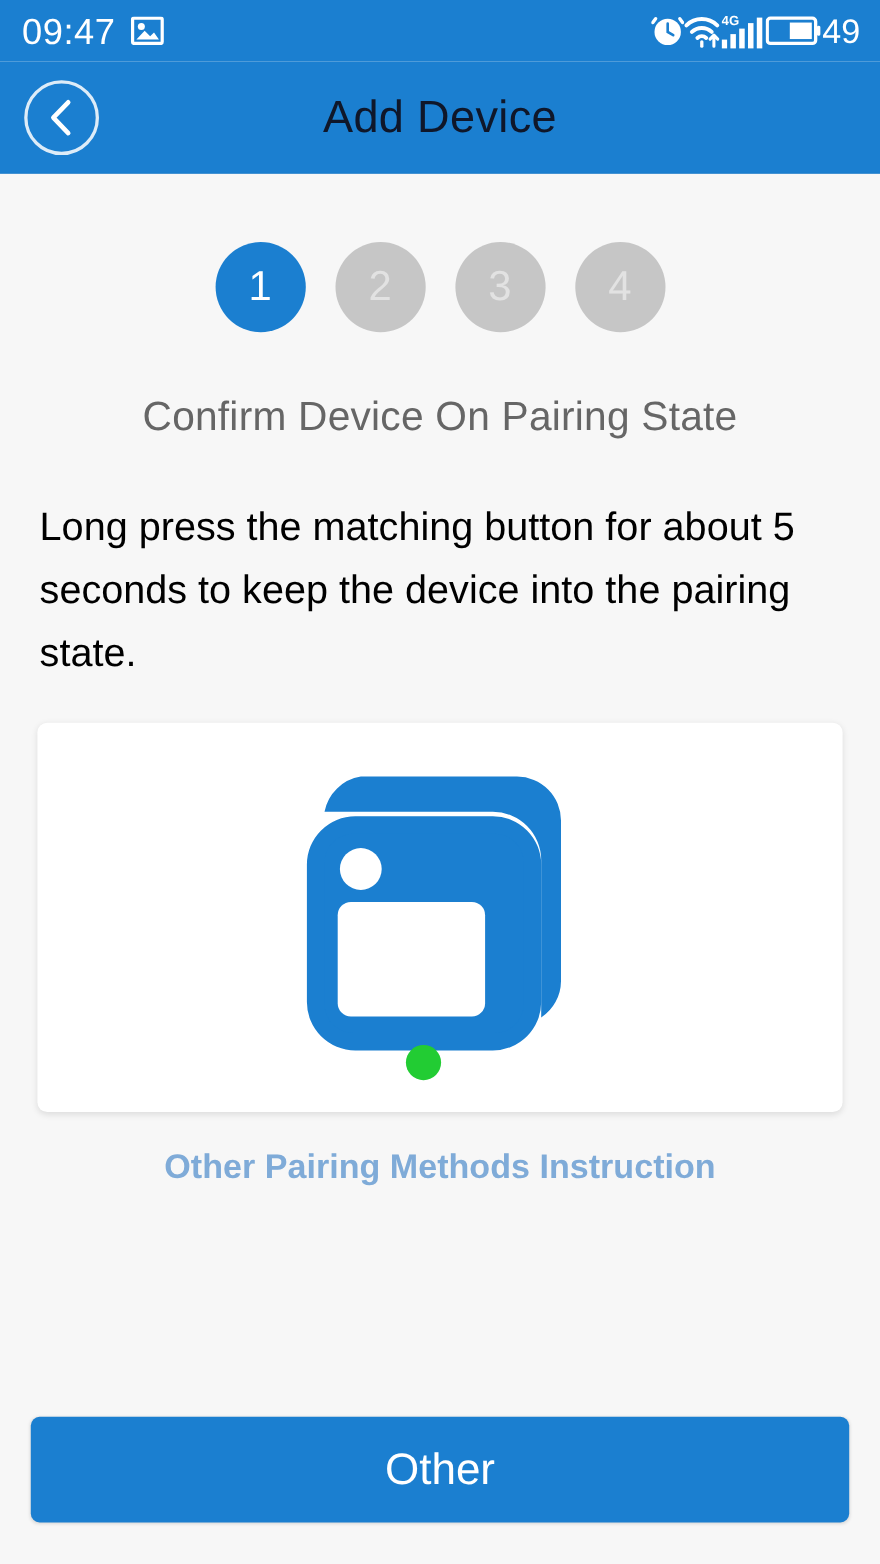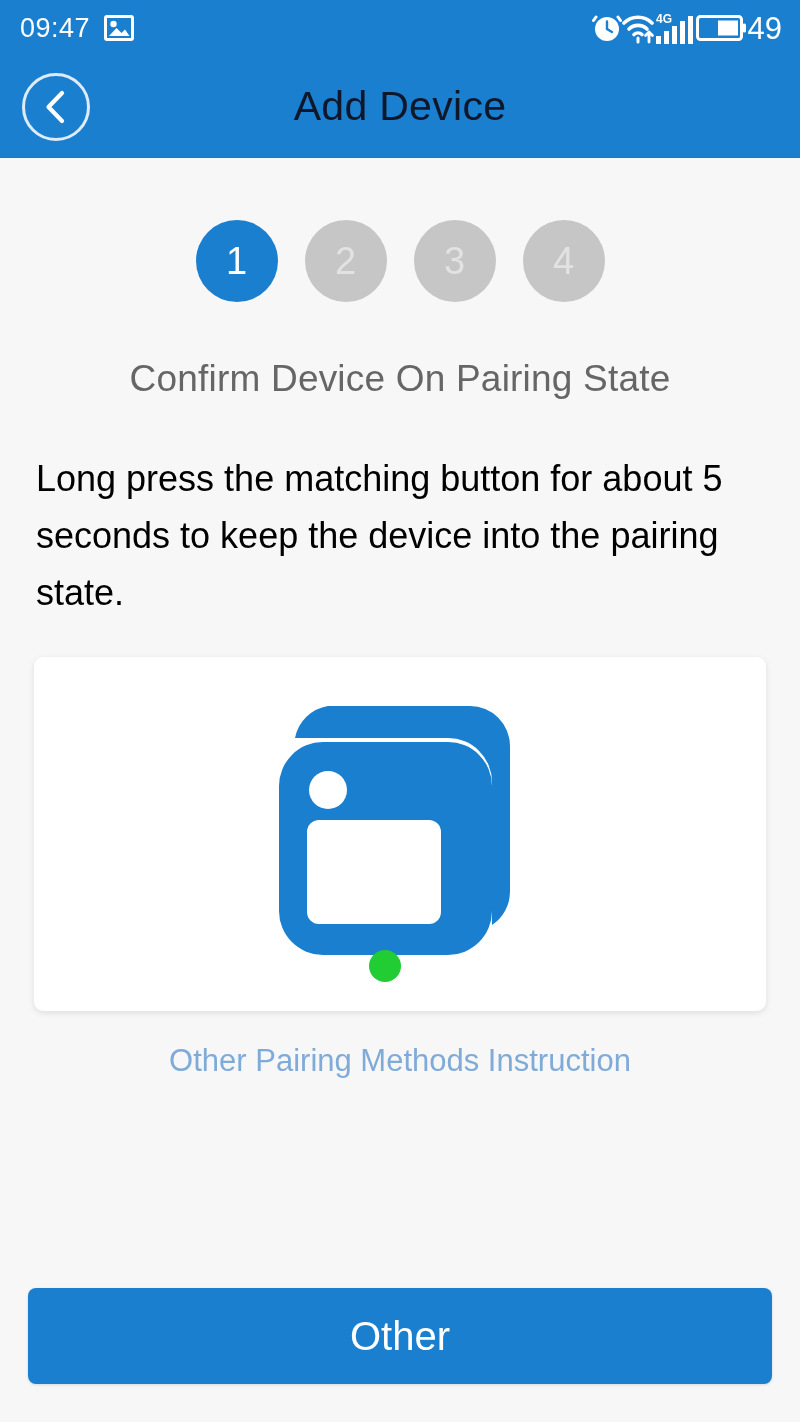--- a/index.html
+++ b/index.html
@@ -25,21 +25,21 @@
     justify-content: space-between;
     padding: 0 18px 0 20px;
     color: #ffffff;
   }
   .status-left {
     display: flex;
     align-items: center;
     gap: 14px;
   }
   .status-time {
-    font-size: 27px;
+    font-size: 33px;
     font-weight: 400;
     letter-spacing: 0.5px;
     line-height: 1;
   }
   .status-right {
     display: flex;
     align-items: center;
   }
   .battery-pct {
     font-size: 31px;
@@ -146,21 +146,21 @@
     height: 280px;
   }
 
   
   .pairing-link {
     display: block;
     margin-top: 32px;
     text-align: center;
     color: #7fabd8;
     font-size: 31px;
-    font-weight: 400;
+    font-weight: 700;
     text-decoration: none;
     cursor: pointer;
   }
 
   
   .next-button {
     position: absolute;
     left: 28px;
     right: 28px;
     bottom: 38px;

